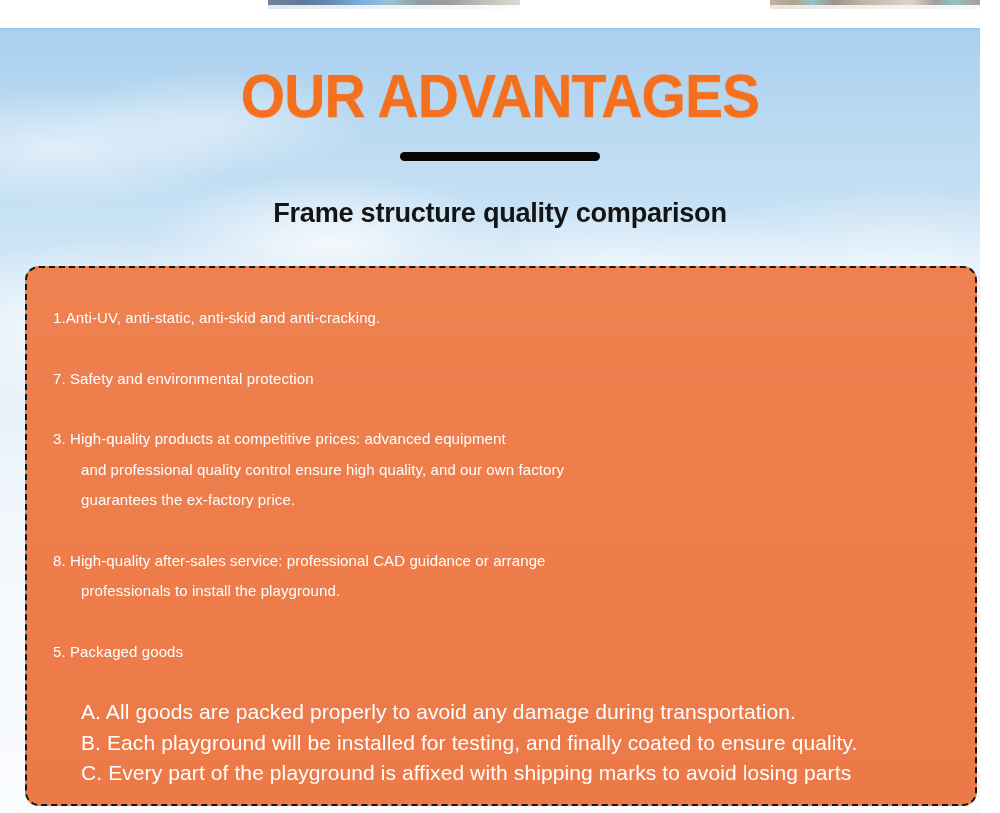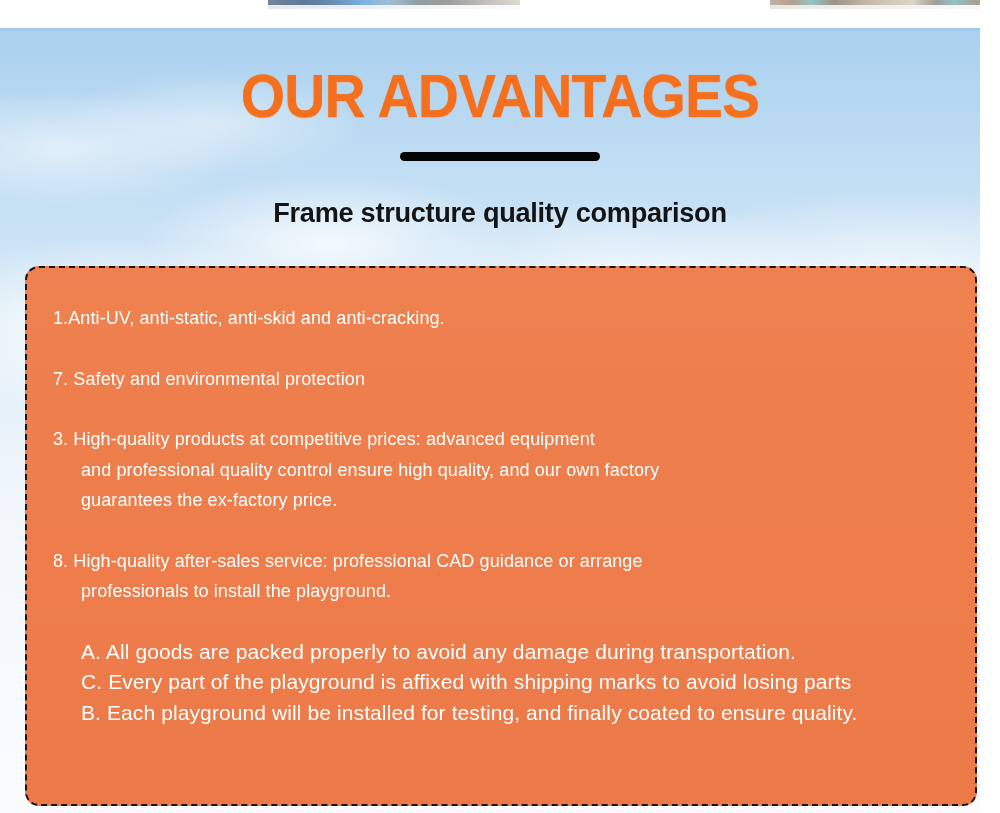--- a/index.html
+++ b/index.html
@@ -155,21 +155,21 @@
     background: linear-gradient(180deg, #ef8150 0%, #ee7e4c 30%, #ed7c4a 70%, #ec7a48 100%);
     border: 2px dashed #151515;
     border-radius: 14px;
     padding: 22px 26px 20px 26px;
   }
 
   .item {
     position: relative;
     color: #ffffff;
     font-family: "Liberation Sans", sans-serif;
-    font-size: 18px;
+    font-size: 15px;
     line-height: 30.5px;
     letter-spacing: .1px;
     padding-left: 28px;
     text-indent: -28px;
     margin-bottom: 30px;
     white-space: pre-wrap;
   }
   .item:last-child { margin-bottom: 0; }
 
   .item-1 { margin-top: 13px; }
@@ -213,22 +213,23 @@
 
     <div class="item">7. Safety and environmental protection</div>
 
     <div class="item">3. High-quality products at competitive prices: advanced equipment
 and professional quality control ensure high quality, and our own factory
 guarantees the ex-factory price.</div>
 
     <div class="item">8. High-quality after-sales service: professional CAD guidance or arrange
 professionals to install the playground.</div>
 
+    <div class="item">5. Packaged goods</div>
 
     <div class="sublist">
       <div class="subitem">A. All goods are packed properly to avoid any damage during transportation.</div>
+      <div class="subitem">B. Each playground will be installed for testing, and finally coated to ensure quality.</div>
       <div class="subitem">C. Every part of the playground is affixed with shipping marks to avoid losing parts</div>
-      <div class="subitem">B. Each playground will be installed for testing, and finally coated to ensure quality.</div>
     </div>
 
   </div>
 
 </div>
 
 </body></html>

